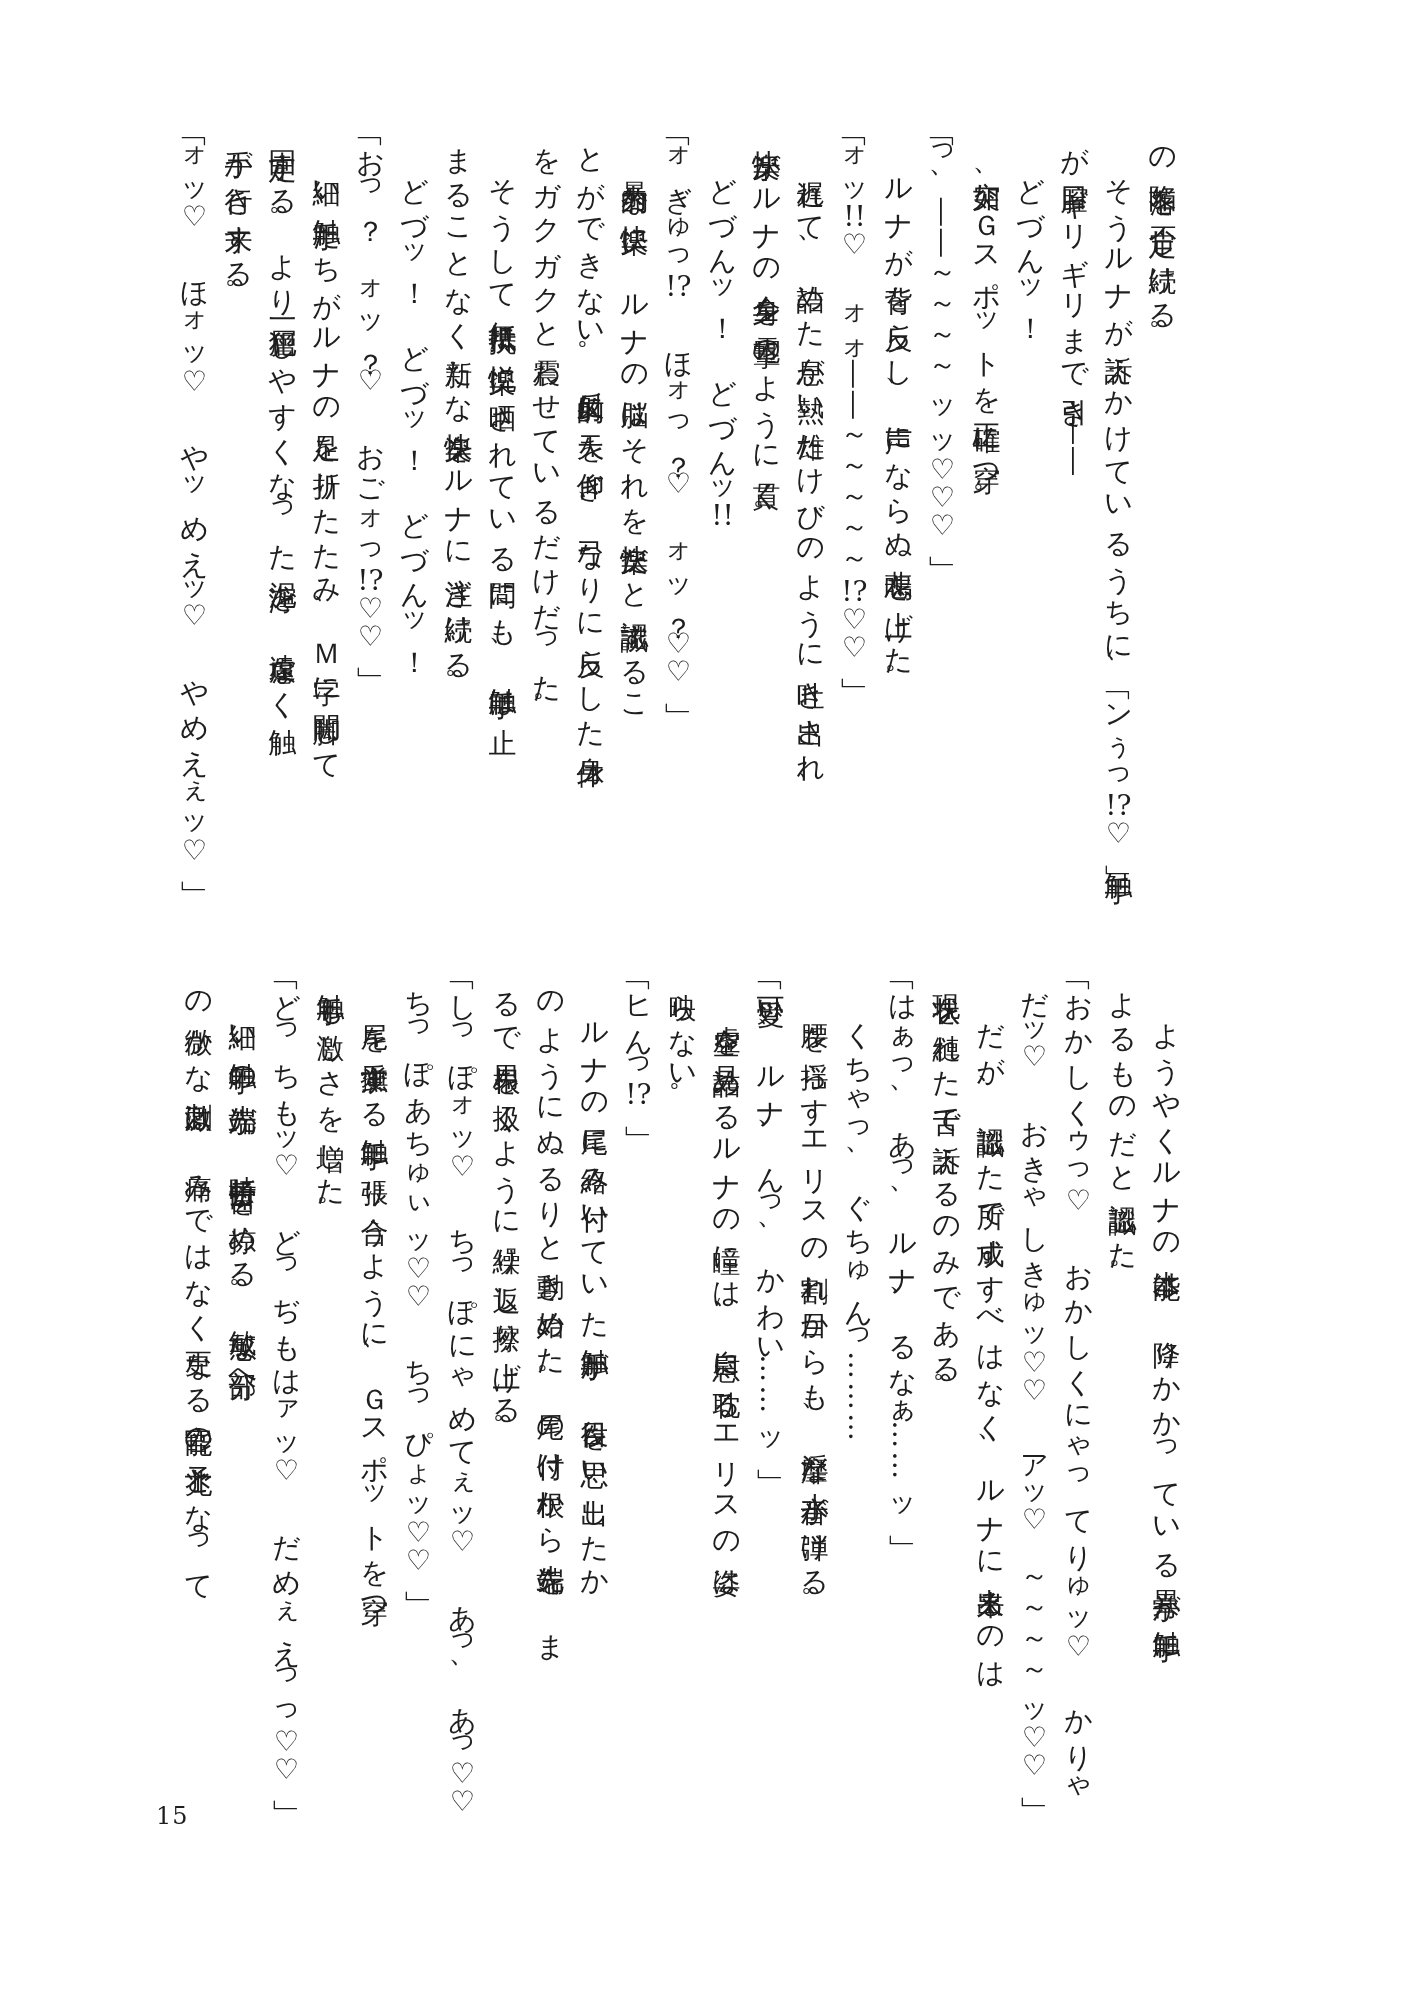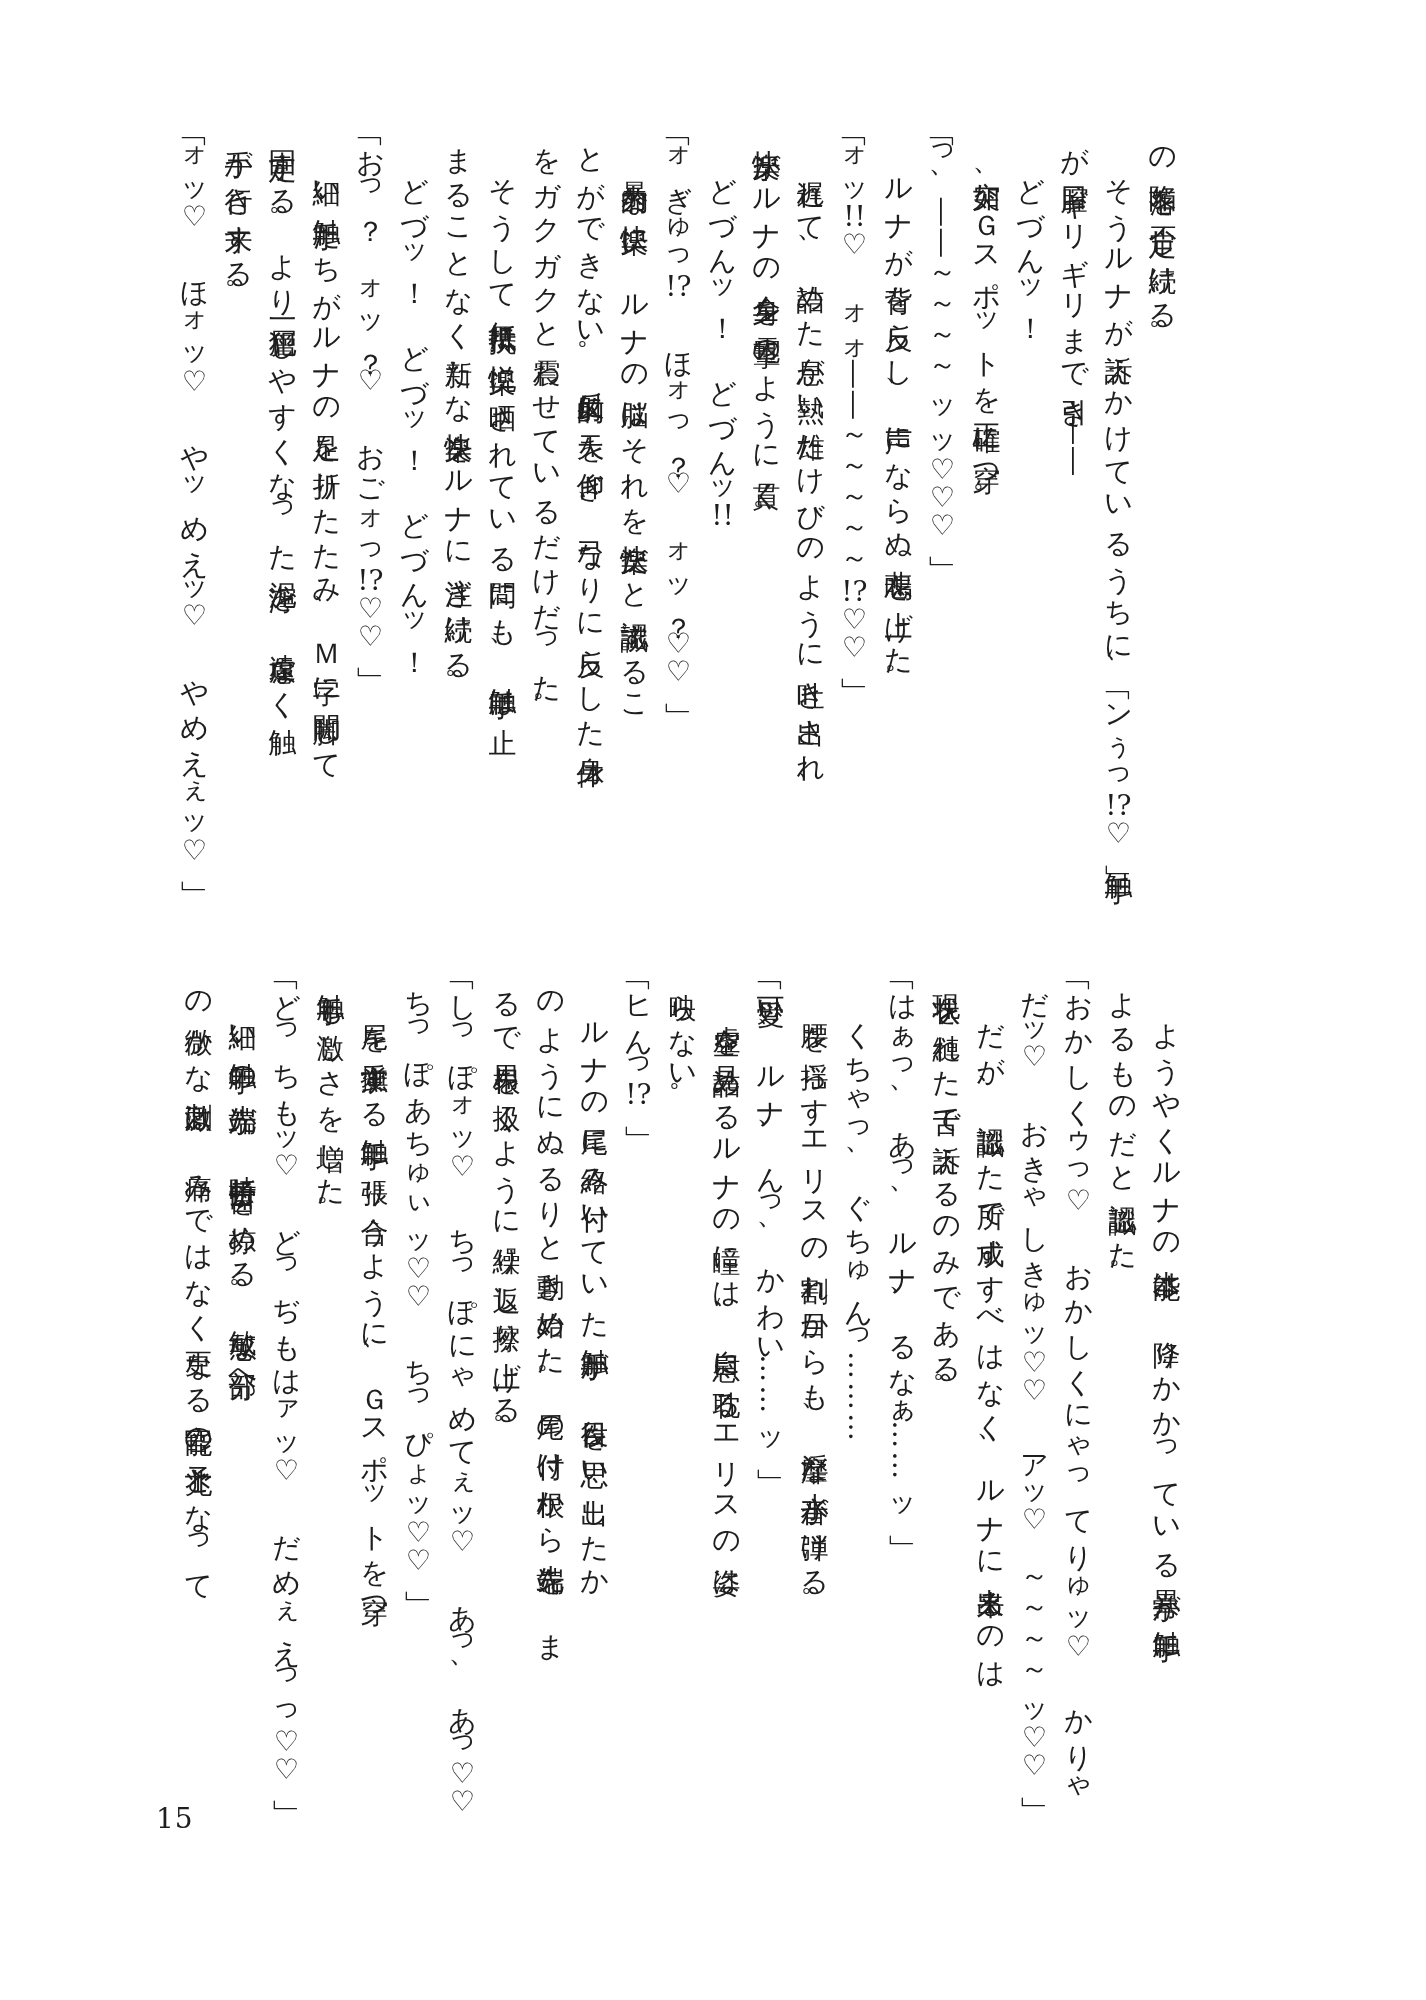--- a/index.html
+++ b/index.html
@@ -22,21 +22,21 @@
     color:#1e1e1e;
   }
   #block-top{ top:128px; right:242px; height:864px; }
   #block-bottom{ top:972px; right:238px; height:864px; }
   .line{ white-space:nowrap; }
   .tcy{ text-combine-upright:all; }  
   .up{ text-combine-upright:all; }   
   .page-number{
     position:absolute;
     left:156px; top:1802px;
-    font-size:28px;
+    font-size:24px;
     color:#1e1e1e;
     letter-spacing:1px;
   }
 </style>
 </head>
 <body>
 
 <div class="page">
   <div class="tblock" id="block-top">
       <div class="line">の陥落を否定し続ける。</div>

